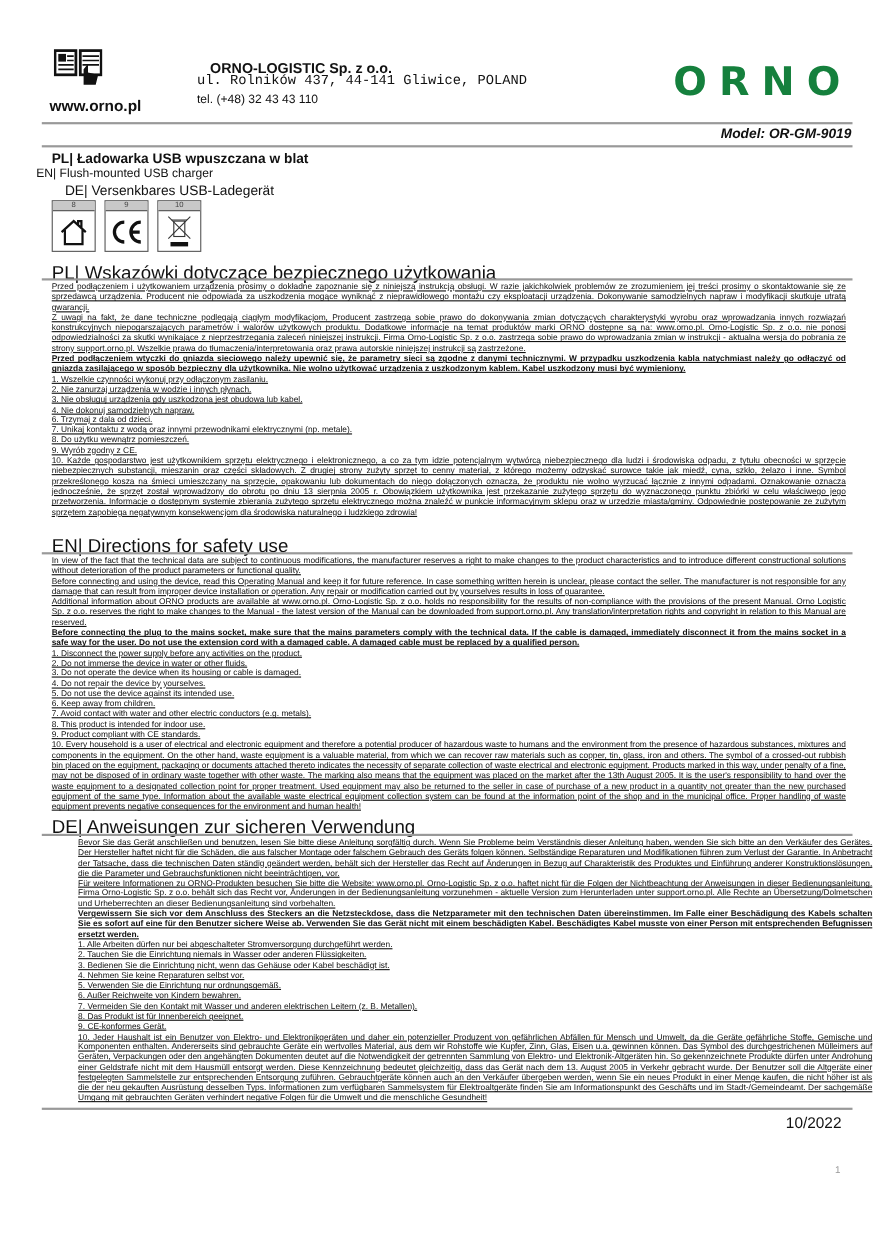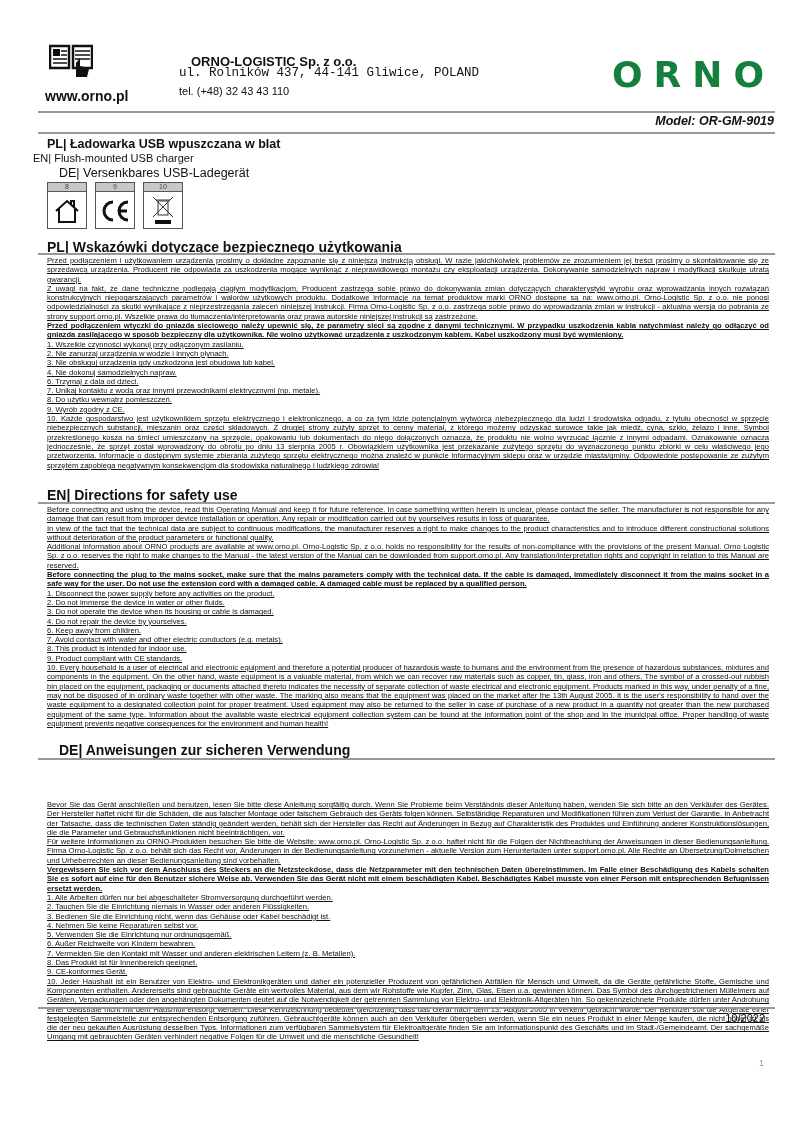--- a/index.html
+++ b/index.html
@@ -22,28 +22,28 @@
   .title-pl { position: absolute; left: 47px; top: 137px; font-size: 12.5px; font-weight: bold; }
   .title-en { position: absolute; left: 33px; top: 152px; font-size: 11px; }
   .title-de { position: absolute; left: 47px; top: 166px; font-size: 12.5px; margin-left: 12px; }
 
   .symbols { position: absolute; left: 47px; top: 182px; display: flex; gap: 8px; }
   .sym { width: 40px; height: 47px; border: 1px solid #555; box-sizing: border-box; }
   .sym .num { height: 8px; background: #c8c8c8; border-bottom: 1px solid #555; font-size: 7px;
               text-align: center; line-height: 8px; color: #444; }
   .sym .glyph { height: 37px; display: flex; align-items: center; justify-content: center; }
 
-  .sec-head { position: absolute; left: 47px; font-size: 14px; font-weight: bold; }
+  .sec-head { position: absolute; left: 47px; font-size: 17px; font-weight: normal; }
 
   .body-text { position: absolute; left: 47px; width: 722px; font-size: 7.6px; line-height: 9.3px;
                text-align: justify; font-family: "Liberation Sans", sans-serif; text-decoration: underline; }
   .body-text p { margin: 0; }
   .body-text .b { font-weight: bold; }
 
-  .date { position: absolute; right: 37px; top: 1012px; font-size: 11px; }
+  .date { position: absolute; right: 37px; top: 1012px; font-size: 14px; }
   .pageno { position: absolute; right: 38px; top: 1058px; font-size: 9px; color: #999; }
 </style>
 </head>
 <body>
 
 <div class="hdr">
   <svg class="manual-icon" viewBox="0 0 44 38">
     <rect x="1" y="3" width="19" height="22" fill="none" stroke="#111" stroke-width="2.5"></rect>
     <rect x="24" y="3" width="19" height="22" fill="none" stroke="#111" stroke-width="2.5"></rect>
     <rect x="4" y="6" width="7" height="7" fill="#111"></rect>
@@ -116,38 +116,39 @@
   <p>6. Trzymaj z dala od dzieci.</p>
   <p>7. Unikaj kontaktu z wodą oraz innymi przewodnikami elektrycznymi (np. metale).</p>
   <p>8. Do użytku wewnątrz pomieszczeń.</p>
   <p>9. Wyrób zgodny z CE.</p>
   <p>10. Każde gospodarstwo jest użytkownikiem sprzętu elektrycznego i elektronicznego, a co za tym idzie potencjalnym wytwórcą niebezpiecznego dla ludzi i środowiska odpadu, z tytułu obecności w sprzęcie niebezpiecznych substancji, mieszanin oraz części składowych. Z drugiej strony zużyty sprzęt to cenny materiał, z którego możemy odzyskać surowce takie jak miedź, cyna, szkło, żelazo i inne. Symbol przekreślonego kosza na śmieci umieszczany na sprzęcie, opakowaniu lub dokumentach do niego dołączonych oznacza, że produktu nie wolno wyrzucać łącznie z innymi odpadami. Oznakowanie oznacza jednocześnie, że sprzęt został wprowadzony do obrotu po dniu 13 sierpnia 2005 r. Obowiązkiem użytkownika jest przekazanie zużytego sprzętu do wyznaczonego punktu zbiórki w celu właściwego jego przetworzenia. Informacje o dostępnym systemie zbierania zużytego sprzętu elektrycznego można znaleźć w punkcie informacyjnym sklepu oraz w urzędzie miasta/gminy. Odpowiednie postępowanie ze zużytym sprzętem zapobiega negatywnym konsekwencjom dla środowiska naturalnego i ludzkiego zdrowia!</p>
 </div>
 
 <div class="sec-head" style="top:487px;">EN| Directions for safety use</div>
 <div class="rule" style="top:502px;"></div>
 <div class="body-text" style="top:505px;">
+  <p>In view of the fact that the technical data are subject to continuous modifications, the manufacturer reserves a right to make changes to the product characteristics and to introduce different constructional solutions without deterioration of the product parameters or functional quality.</p>
   <p>Before connecting and using the device, read this Operating Manual and keep it for future reference. In case something written herein is unclear, please contact the seller. The manufacturer is not responsible for any damage that can result from improper device installation or operation. Any repair or modification carried out by yourselves results in loss of guarantee.</p>
-  <p>In view of the fact that the technical data are subject to continuous modifications, the manufacturer reserves a right to make changes to the product characteristics and to introduce different constructional solutions without deterioration of the product parameters or functional quality.</p>
   <p>Additional information about ORNO products are available at www.orno.pl. Orno-Logistic Sp. z o.o. holds no responsibility for the results of non-compliance with the provisions of the present Manual. Orno Logistic Sp. z o.o. reserves the right to make changes to the Manual - the latest version of the Manual can be downloaded from support.orno.pl.  Any translation/interpretation rights and copyright in relation to this Manual are reserved.</p>
   <p class="b">Before connecting the plug to the mains socket, make sure that the mains parameters comply with the technical data. If the cable is damaged, immediately disconnect it from the mains socket in a safe way for the user. Do not use the extension cord with a damaged cable. A damaged cable must be replaced by a qualified person.</p>
   <p>1. Disconnect the power supply before any activities on the product.</p>
   <p>2. Do not immerse the device in water or other fluids.</p>
   <p>3. Do not operate the device when its housing or cable is damaged.</p>
   <p>4. Do not repair the device by yourselves.</p>
+  <p>5. Do not use the device against its intended use.</p>
   <p>6. Keep away from children.</p>
   <p>7. Avoid contact with water and other electric conductors (e.g. metals).</p>
   <p>8. This product is intended for indoor use.</p>
   <p>9. Product compliant with CE standards.</p>
   <p>10. Every household is a user of electrical and electronic equipment and therefore a potential producer of hazardous waste to humans and the environment from the presence of hazardous substances, mixtures and components in the equipment. On the other hand, waste equipment is a valuable material, from which we can recover raw materials such as copper, tin, glass, iron and others. The symbol of a crossed-out rubbish bin placed on the equipment, packaging or documents attached thereto indicates the necessity of separate collection of waste electrical and electronic equipment. Products marked in this way, under penalty of a fine, may not be disposed of in ordinary waste together with other waste. The marking also means that the equipment was placed on the market after the 13th August 2005. It is the user's responsibility to hand over the waste equipment to a designated collection point for proper treatment. Used equipment may also be returned to the seller in case of purchase of a new product in a quantity not greater than the new purchased equipment of the same type. Information about the available waste electrical equipment collection system can be found at the information point of the shop and in the municipal office. Proper handling of waste equipment prevents negative consequences for the environment and human health!</p>
 </div>
 
-<div class="sec-head" style="top:742px;margin-left:12px;">DE| Anweisungen zur sicheren Verwendung</div>
+<div class="sec-head" style="top:742px;">DE| Anweisungen zur sicheren Verwendung</div>
 <div class="rule" style="top:758px;"></div>
-<div class="body-text" style="top:800px;">
+<div class="body-text" style="top:761px;margin-left:24px;">
   <p>Bevor Sie das Gerät anschließen und benutzen, lesen Sie bitte diese Anleitung sorgfältig durch. Wenn Sie Probleme beim Verständnis dieser Anleitung haben, wenden Sie sich bitte an den Verkäufer des Gerätes. Der Hersteller haftet nicht für die Schäden, die aus falscher Montage oder falschem Gebrauch des Geräts folgen können. Selbständige Reparaturen und Modifikationen führen zum Verlust der Garantie. In Anbetracht der Tatsache, dass die technischen Daten ständig geändert werden, behält sich der Hersteller das Recht auf Änderungen in Bezug auf Charakteristik des Produktes und Einführung anderer Konstruktionslösungen, die die Parameter und Gebrauchsfunktionen nicht beeinträchtigen, vor.</p>
   <p>Für weitere Informationen zu ORNO-Produkten besuchen Sie bitte die Website: www.orno.pl. Orno-Logistic Sp. z o.o. haftet nicht für die Folgen der Nichtbeachtung der Anweisungen in dieser Bedienungsanleitung. Firma Orno-Logistic Sp. z o.o. behält sich das Recht vor, Änderungen in der Bedienungsanleitung vorzunehmen - aktuelle Version zum Herunterladen unter support.orno.pl. Alle Rechte an Übersetzung/Dolmetschen und Urheberrechten an dieser Bedienungsanleitung sind vorbehalten.</p>
   <p class="b">Vergewissern Sie sich vor dem Anschluss des Steckers an die Netzsteckdose, dass die Netzparameter mit den technischen Daten übereinstimmen. Im Falle einer Beschädigung des Kabels schalten Sie es sofort auf eine für den Benutzer sichere Weise ab. Verwenden Sie das Gerät nicht mit einem beschädigten Kabel. Beschädigtes Kabel musste von einer Person mit entsprechenden Befugnissen ersetzt werden.</p>
   <p>1. Alle Arbeiten dürfen nur bei abgeschalteter Stromversorgung durchgeführt werden.</p>
   <p>2. Tauchen Sie die Einrichtung niemals in Wasser oder anderen Flüssigkeiten.</p>
   <p>3. Bedienen Sie die Einrichtung nicht, wenn das Gehäuse oder Kabel beschädigt ist.</p>
   <p>4. Nehmen Sie keine Reparaturen selbst vor.</p>
   <p>5. Verwenden Sie die Einrichtung nur ordnungsgemäß.</p>
   <p>6. Außer Reichweite von Kindern bewahren.</p>
   <p>7. Vermeiden Sie den Kontakt mit Wasser und anderen elektrischen Leitern (z. B. Metallen).</p>

